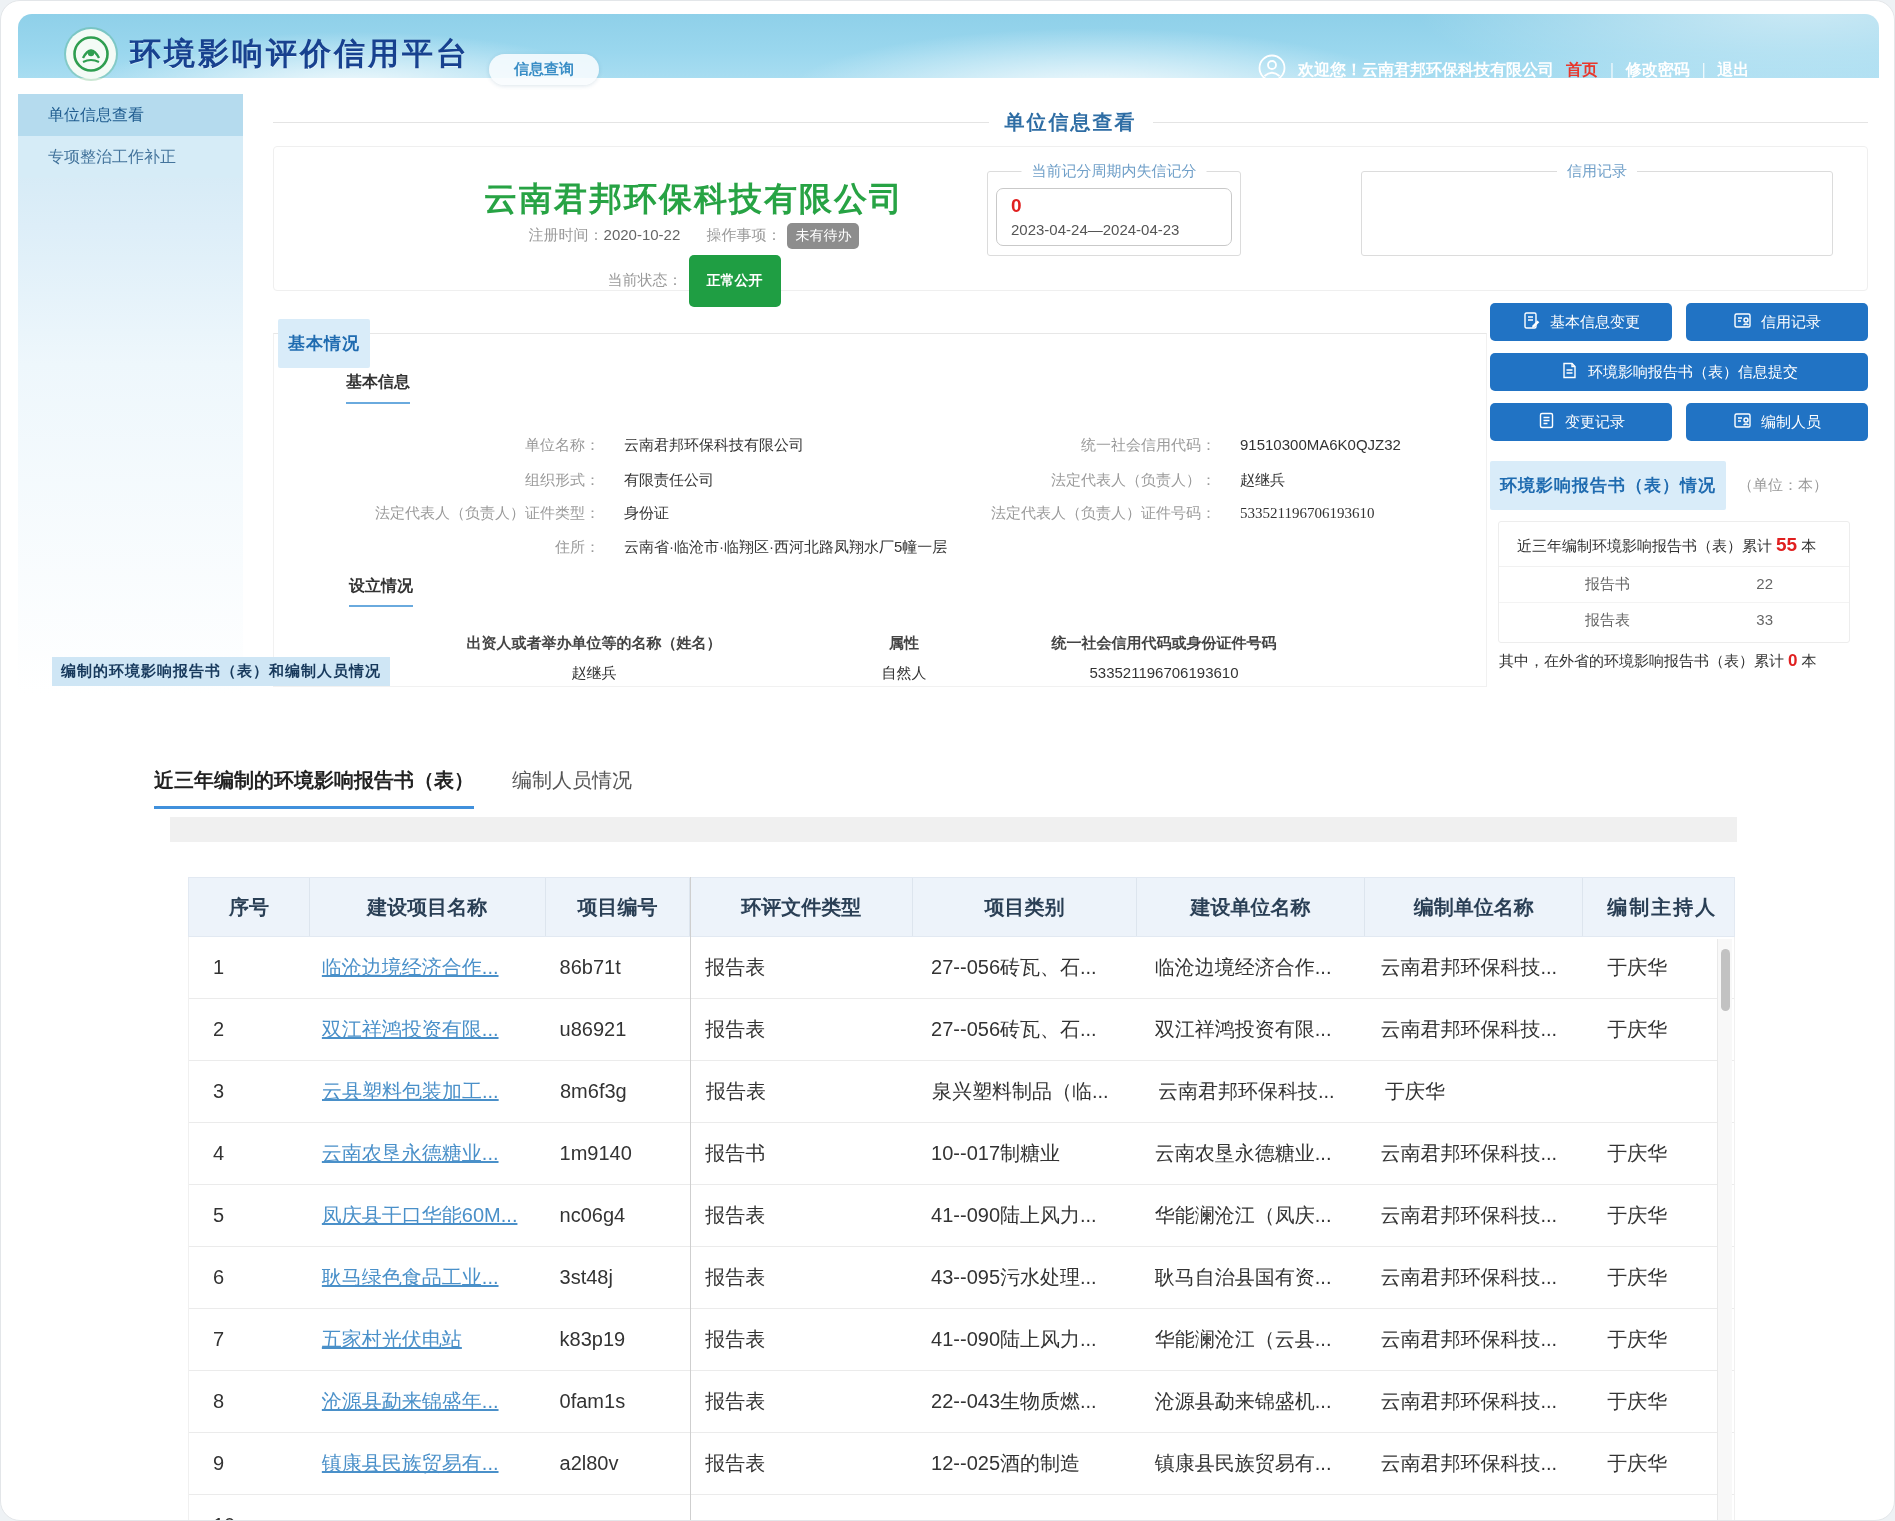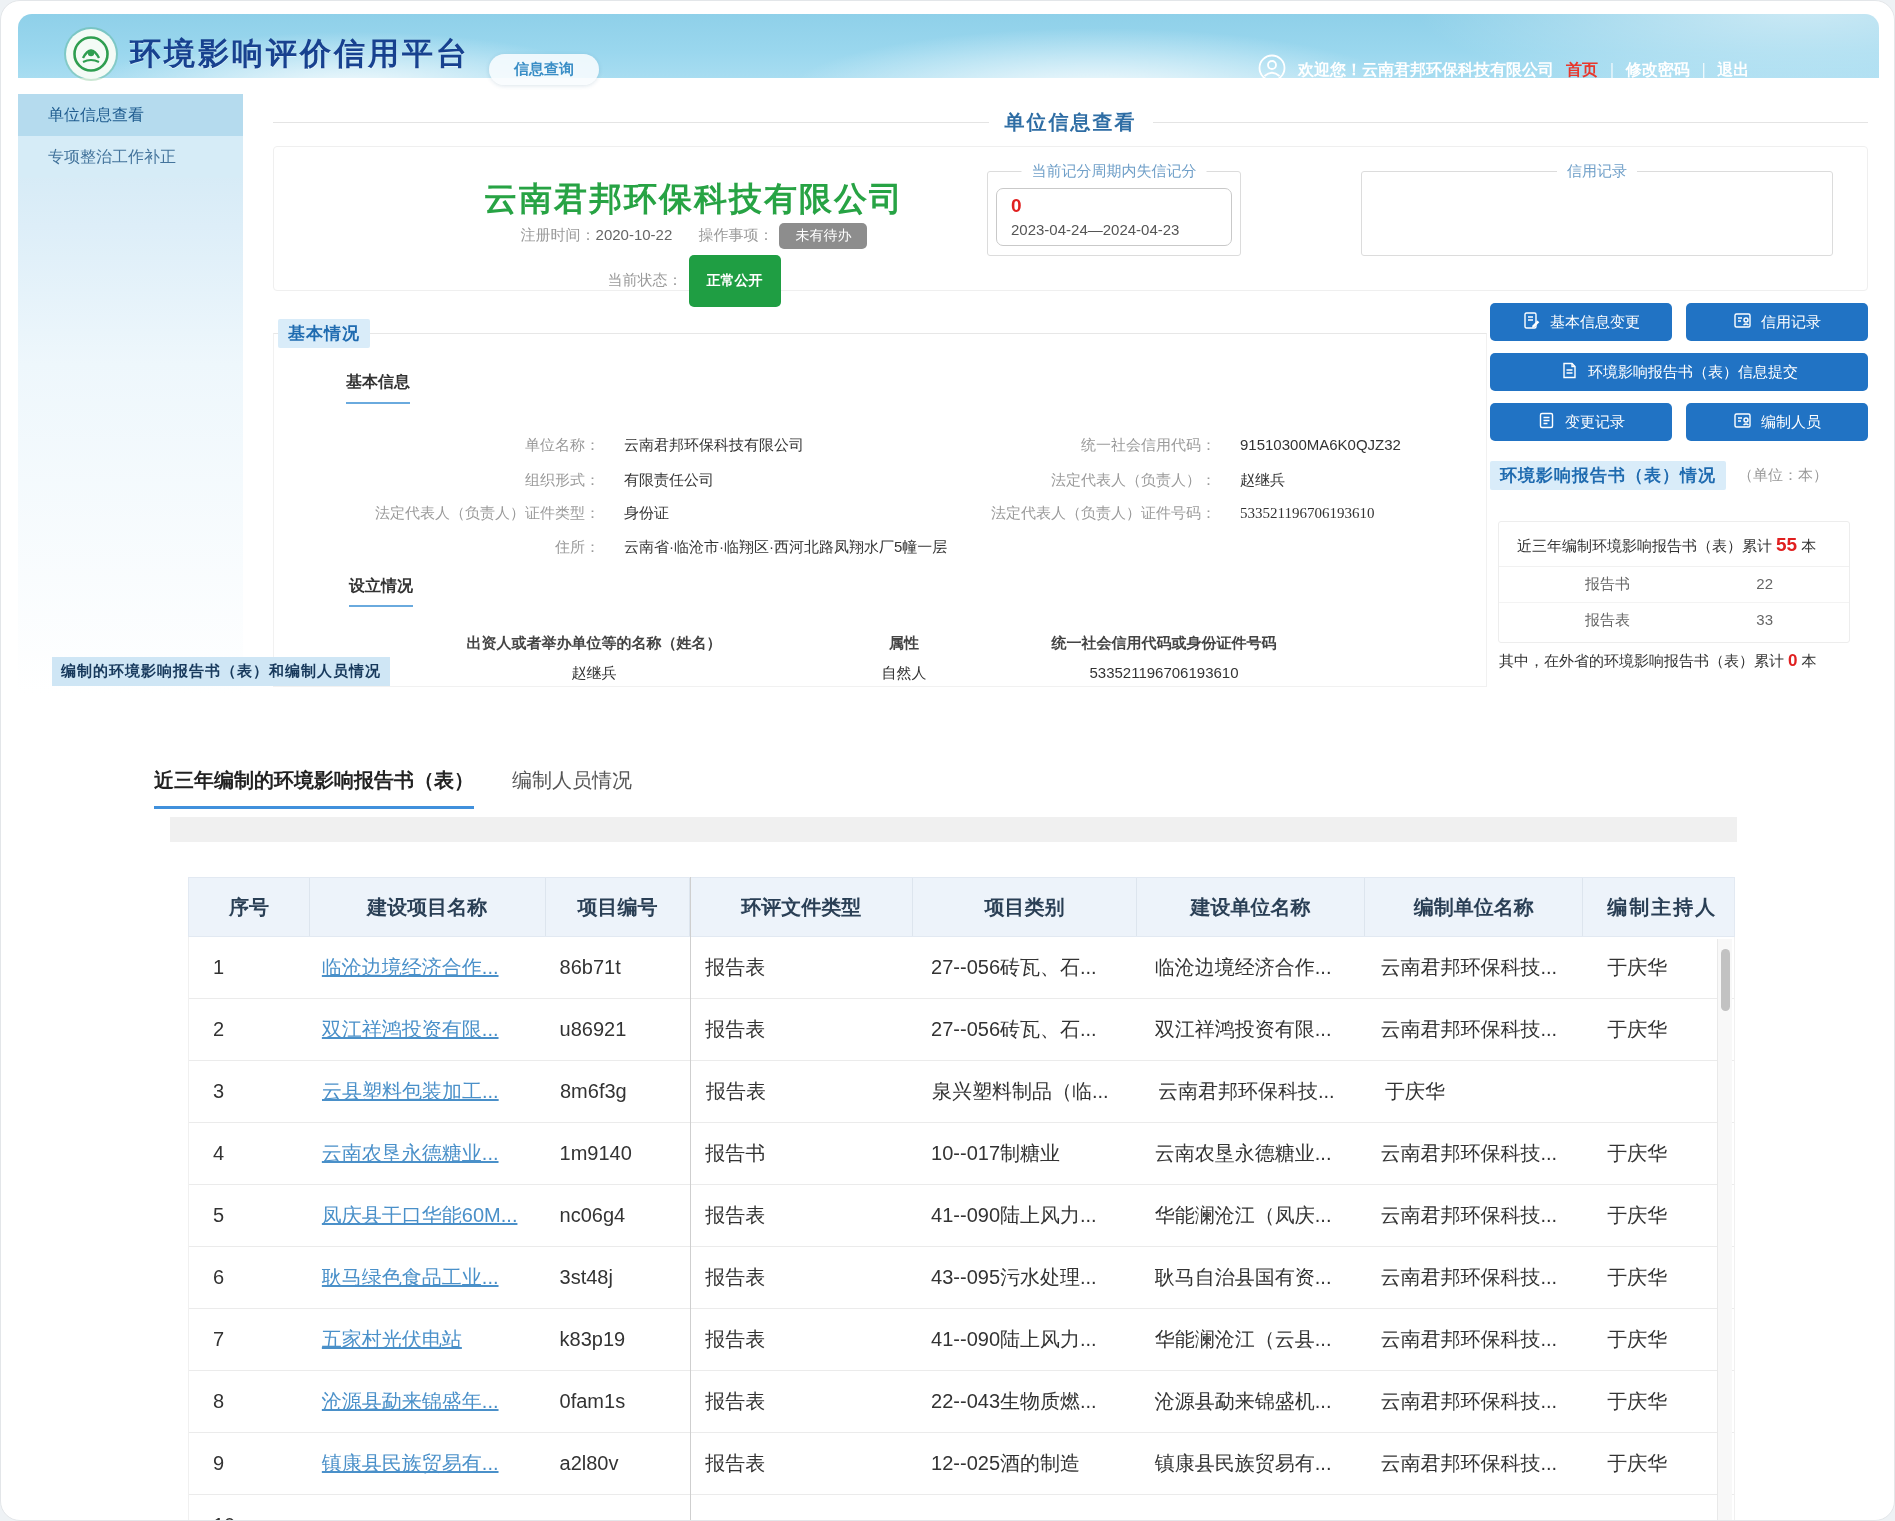--- a/index.html
+++ b/index.html
@@ -47,38 +47,38 @@
   
   .company-panel { position:absolute; left:272px; top:145px; width:1595px; height:145px;
                    border:1px solid #efefef; border-radius:4px; background:#fff; }
   .company-name { position:absolute; left:100px; top:30px; width:640px; text-align:center;
                   color:#27a344; font-size:33px; font-weight:bold; letter-spacing:2px; }
   .company-meta { position:absolute; left:100px; top:76px; width:640px; text-align:center;
                   font-size:15px; color:#9a9a9a; }
   .company-status { position:absolute; left:100px; top:108px; width:640px; text-align:center;
                     font-size:15px; color:#9a9a9a; }
   .badge-gray { display:inline-block; background:#8d8d8d; color:#fff; border-radius:5px;
-                padding:4px 16px; font-size:14px; margin-left:6px; }
+                padding:4px 8px; font-size:14px; margin-left:6px; }
   .badge-green { display:inline-block; background:#1f9e43; color:#fff; border-radius:5px;
                  padding:17px 18px; font-size:14px; font-weight:bold; margin-left:6px; }
   .fbox { position:absolute; border:1px solid #dcdcdc; border-radius:3px; }
   .fbox .legend { position:absolute; top:-10px; left:50%; transform:translateX(-50%);
                   background:#fff; padding:0 10px; color:#6f9fc8; font-size:15px; white-space:nowrap; }
   .fbox-score { left:713px; top:24px; width:254px; height:85px; }
   .score-card { position:absolute; left:8px; right:8px; top:16px; height:58px;
                 border:1px solid #c9c9c9; border-radius:7px; padding:6px 14px; }
   .score-num { color:#e02020; font-weight:bold; font-size:19px; }
   .score-period { color:#555; font-size:15px; margin-top:4px; }
   .fbox-credit { left:1087px; top:24px; width:472px; height:85px; }
 
   
   .basic-panel { position:absolute; left:272px; top:332px; width:1214px; height:354px;
                  border:1px solid #f1f1f1; border-top-color:#e7e7e7; background:#fff; }
   .chip { display:inline-block; background:#d9ecf9; color:#1f6bb0; font-weight:bold;
-          font-size:17px; padding:3px 10px; border-radius:2px; letter-spacing:1px; }
+          font-size:17px; padding:13px 10px; border-radius:2px; letter-spacing:1px; }
   .basic-chip { position:absolute; left:4px; top:-15px; }
   .subtab { position:absolute; left:72px; top:38px; font-size:16px; font-weight:bold; color:#333;
             padding-bottom:9px; border-bottom:2px solid #6aaade; cursor:pointer; }
   .frow { position:absolute; display:flex; font-size:15px; line-height:20px; }
   .fl { color:#9a9a9a; text-align:right; }
   .fv { color:#333; margin-left:24px; }
   .fl.w1 { width:326px; } .fl.w2 { width:330px; }
   .setuptab { position:absolute; left:75px; top:242px; font-size:16px; font-weight:bold; color:#333;
               padding-bottom:8px; border-bottom:2px solid #6aaade; cursor:pointer; }
   .setup-row { position:absolute; display:flex; font-size:15px; }

